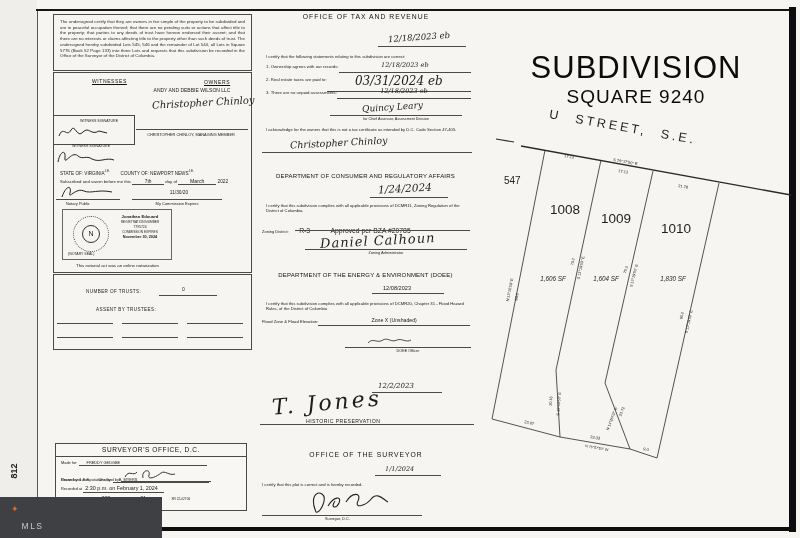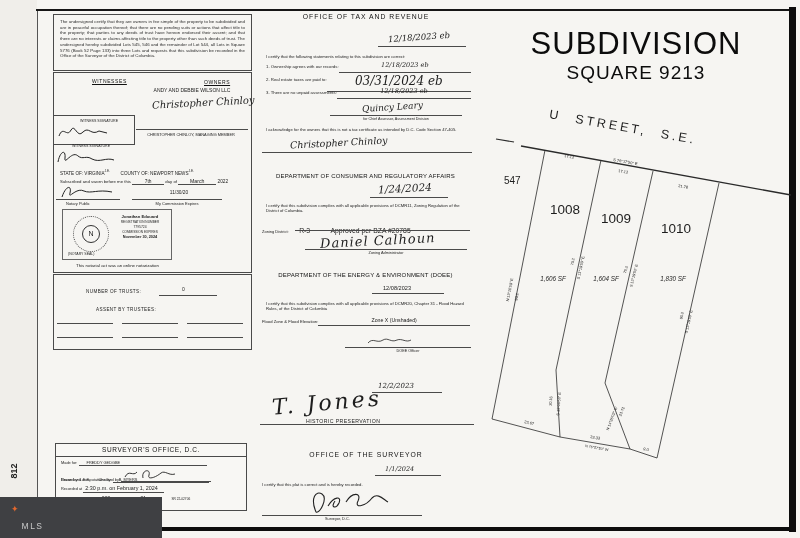--- a/index.html
+++ b/index.html
@@ -200,22 +200,22 @@
 <div class="abs hw" style="left:385px;top:465px;font-size:6.5px;">1/1/2024</div>
 <div class="ln" style="left:375px;top:475px;width:66px;"></div>
 <div class="abs" style="left:262px;top:482px;width:210px;font-size:4.2px;">I certify that this plat is correct and is hereby recorded.</div>
 <svg class="abs sig-squiggle" style="left:308px;top:488px;" width="84" height="28" viewBox="0 0 84 28">
   <path d="M8,24 C2,10 8,2 14,6 C20,10 12,26 8,24 M20,18 C26,8 34,8 31,15 C28,21 22,20 27,13 M38,14 C44,4 54,4 50,13 C46,21 58,18 64,10 C70,4 76,12 80,14" stroke-width="1.1"></path>
 </svg>
 <div class="ln" style="left:262px;top:515px;width:160px;"></div>
 <div class="abs" style="left:325px;top:517px;font-size:3.8px;">Surveyor, D.C.</div>
 
 <div class="abs ctr" style="left:520px;top:26px;width:232px;">
-  <div style="font-size:31px;letter-spacing:1px;color:#0c0c0c;">SUBDIVISION</div>
-  <div style="font-size:19px;letter-spacing:1px;color:#0c0c0c;">SQUARE 9213</div>
+  <div style="font-size:31px;letter-spacing:1px;color:#0c0c0c;margin-top:24px;">SUBDIVISION</div>
+  <div style="font-size:19px;letter-spacing:1px;color:#0c0c0c;">SQUARE 9240</div>
 </div>
 
 <svg class="abs" style="left:450px;top:90px;" width="350" height="400" viewBox="450 90 350 400">
   <g stroke="#2a2a2a" fill="none">
     <path d="M496,139 L514,142" stroke-width="1.2"></path>
     <path d="M521,146 L791,195" stroke-width="1.4"></path>
     <path d="M545,150 L492,419" stroke-width="0.8"></path>
     <path d="M601,160 L556,370 L560,437" stroke-width="0.8"></path>
     <path d="M653,171 L605,383 L630,449" stroke-width="0.8"></path>
     <path d="M719,183 L657,458" stroke-width="0.8"></path>

